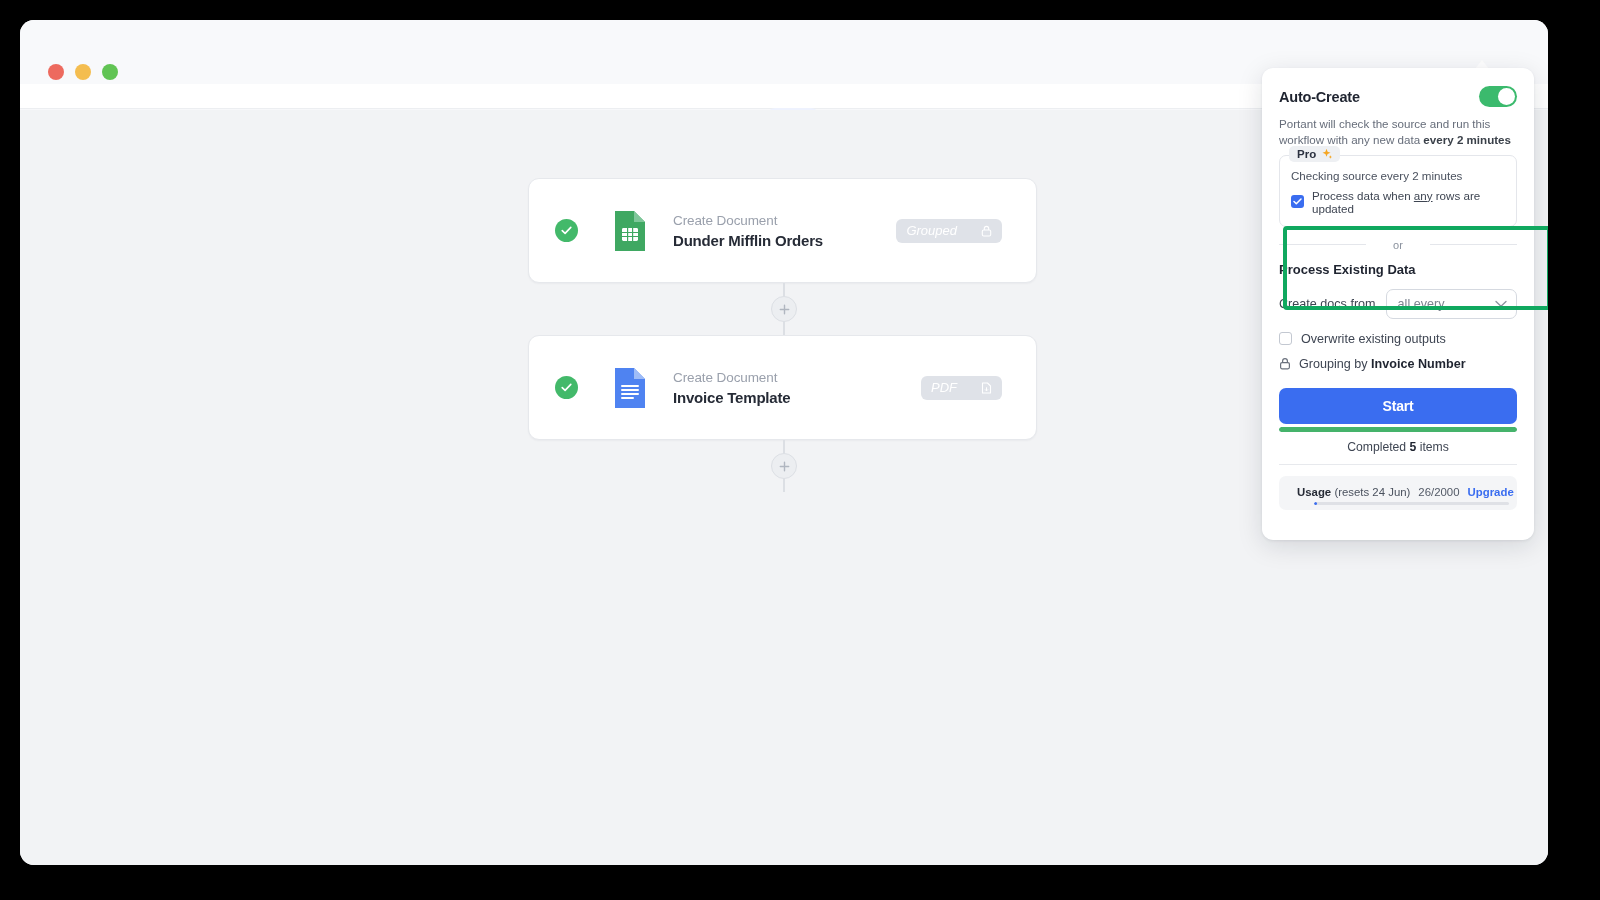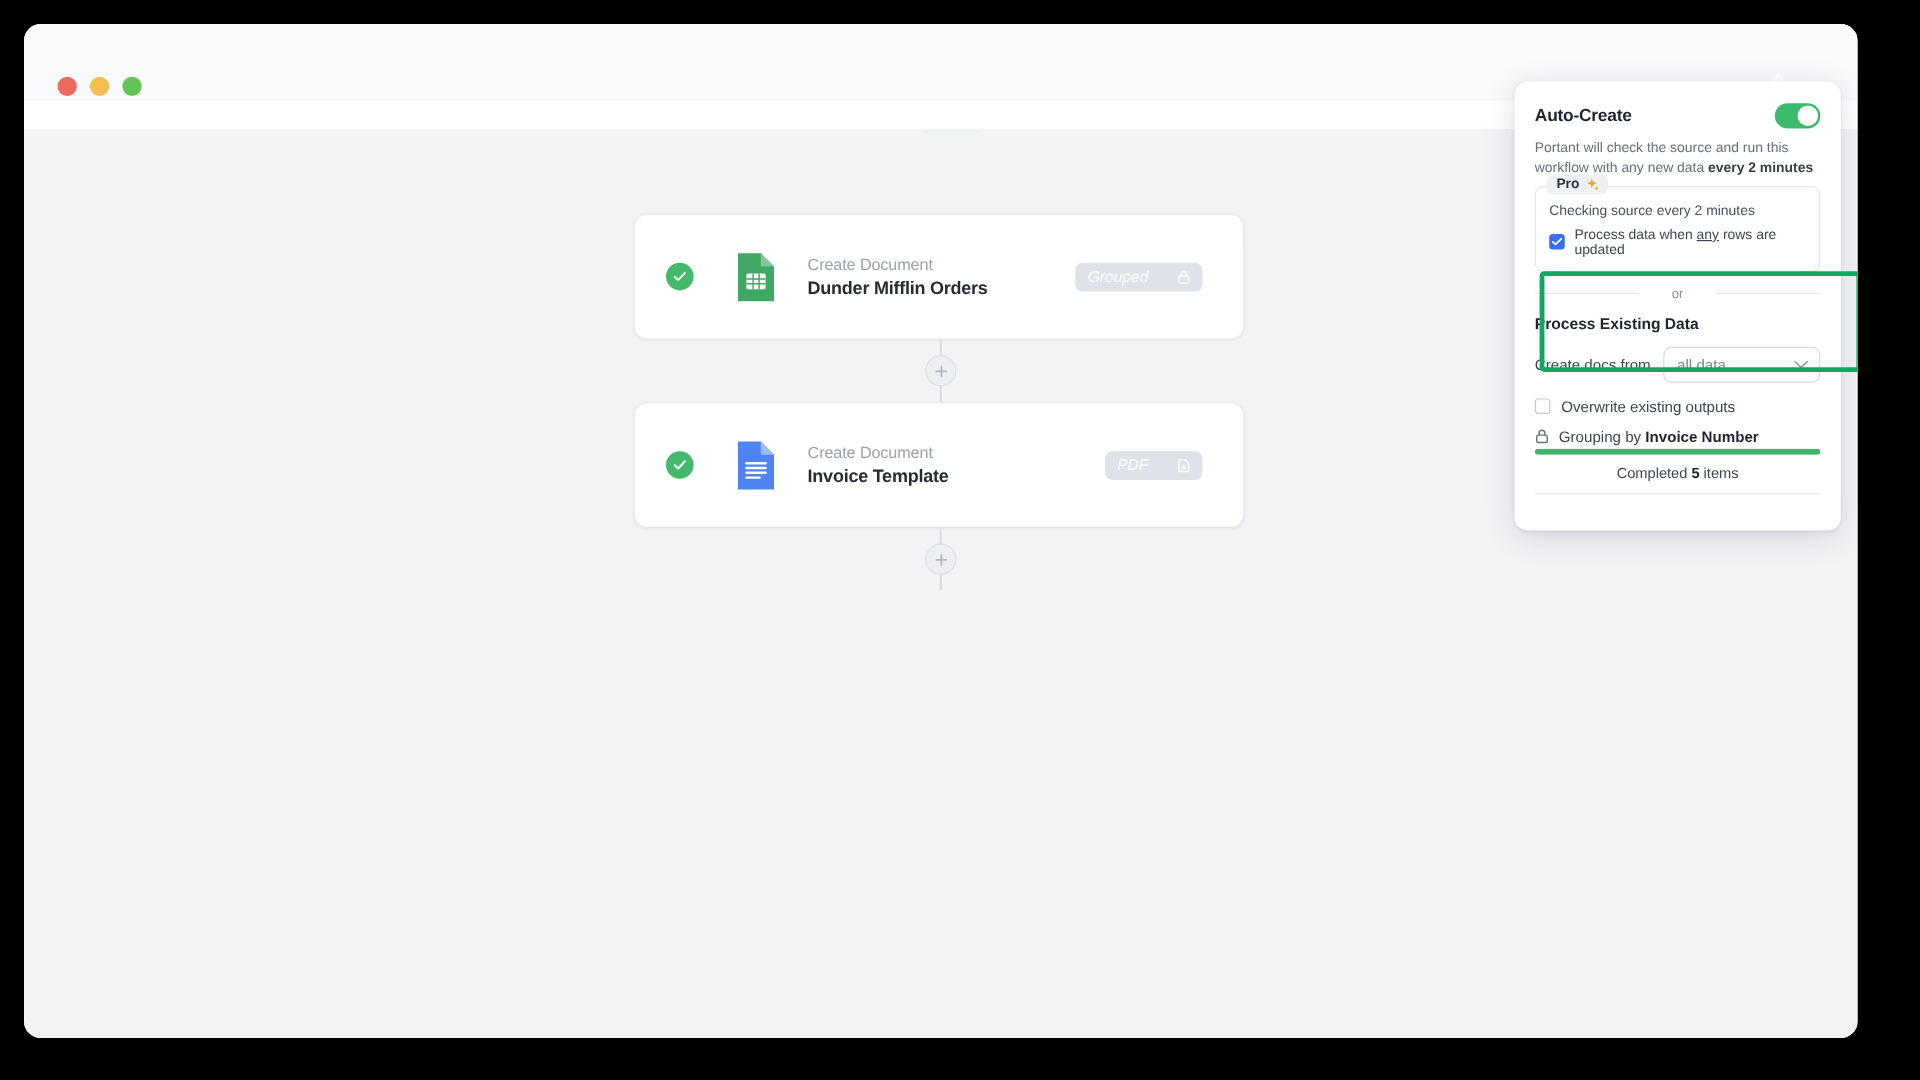--- a/index.html
+++ b/index.html
@@ -459,45 +459,59 @@
       <span class="ln"></span>
       <span>or</span>
       <span class="ln"></span>
     </div>
 
     <div class="sec-title">Process Existing Data</div>
 
     <div class="row-select">
       <div class="lbl">Create docs from</div>
       <div class="select">
-        <span>all data</span>
+        <span>all every</span>
         <svg class="chev" width="12" height="8" viewBox="0 0 12 8" fill="none">
           <path d="M1 1.5L6 6.3l5-4.8" stroke="#8b929e" stroke-width="1.3" stroke-linecap="round" stroke-linejoin="round"></path>
         </svg>
       </div>
     </div>
 
     <div class="row-check">
       <div class="cbox empty"></div>
       <div class="lbl">Overwrite existing outputs</div>
     </div>
 
     <div class="row-group">
       <svg width="12" height="13" viewBox="0 0 12 13" fill="none">
         <rect x="1.6" y="5.6" width="8.8" height="6.2" rx="1.5" stroke="#6a717d" stroke-width="1.2"></rect>
         <path d="M3.6 5.6V4a2.4 2.4 0 014.8 0v1.6" stroke="#6a717d" stroke-width="1.2"></path>
       </svg>
       <div class="lbl"><span>Grouping by </span><b>Invoice Number</b></div>
     </div>
 
+    <div class="start-btn">Start</div>
 
     <div class="progress-track">
       <div class="progress-fill" id="progress-fill" style="width: 100%;"></div>
     </div>
 
     <div class="completed"><span>Completed </span><b>5</b><span> items</span></div>
 
     <div class="panel-sep"></div>
 
+    <div class="usage-box">
+      <svg width="15" height="17" viewBox="0 0 15 17" fill="none">
+        <path d="M2 1.5h7l4 4v10H2v-14z" stroke="#5a616d" stroke-width="1.2" stroke-linejoin="round"></path>
+        <path d="M9 1.5v4h4" stroke="#5a616d" stroke-width="1.2" stroke-linejoin="round"></path>
+        <path d="M4.5 9h6M4.5 11.8h6" stroke="#5a616d" stroke-width="1.1" stroke-linecap="round"></path>
+      </svg>
+      <div class="usage-text"><b>Usage</b> <span>(resets 24 Jun)</span></div>
+      <div class="usage-count">26/2000</div>
+      <div class="usage-upgrade">Upgrade</div>
+      <div class="usage-bar">
+        <div class="usage-bar-fill" id="usage-bar-fill" style="width: 1.3%;"></div>
+      </div>
+    </div>
   </div>
 
   <div class="green-highlight"></div>
 </div>
 
 </body></html>

